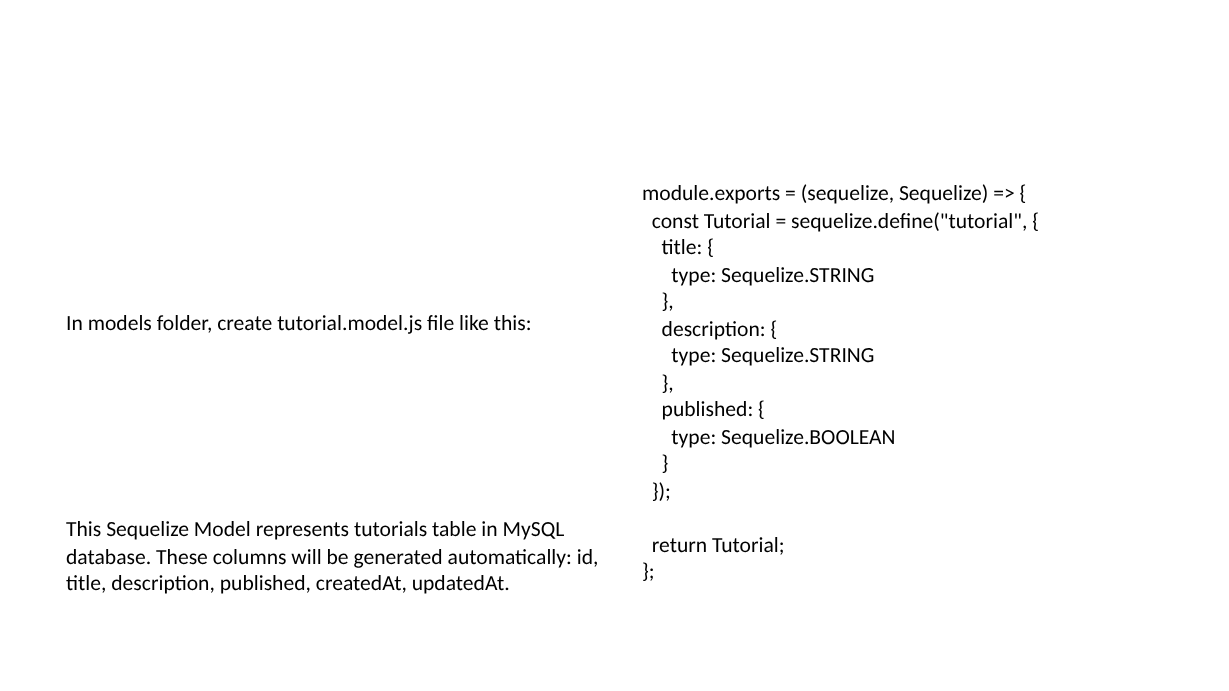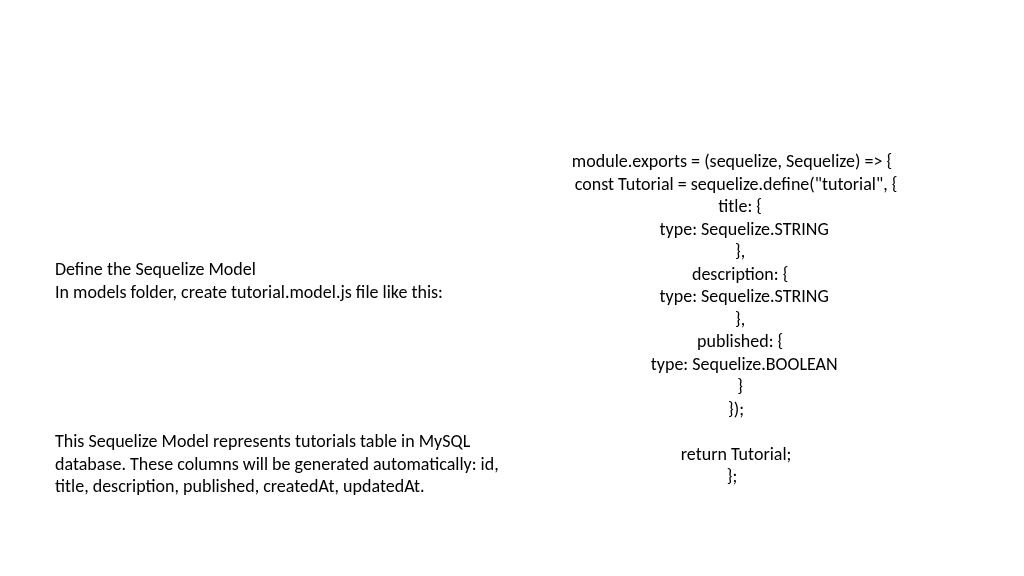--- a/index.html
+++ b/index.html
@@ -25,37 +25,35 @@
     }
     .paragraph-block {
       top: 430px;
     }
     .left-column p {
       font-size: 18px;
       line-height: 1.25;
     }
     .right-column {
       position: absolute;
-      left: 522px;
+      left: 535px;
       top: 150px;
       width: 420px;
-      text-align: center;
     }
     .right-column pre {
       font-family: Calibri, "Segoe UI", Arial, sans-serif;
       font-size: 18px;
       line-height: 1.25;
       white-space: pre;
     }
   </style>
 </head>
 <body>
 
 <div class="left-column heading-block">
-  <p>Define the Sequelize Model</p>
   <p>In models folder, create tutorial.model.js file like this:</p>
 </div>
 
 <div class="left-column paragraph-block">
   <p>This Sequelize Model represents tutorials table in MySQL database. These columns will be generated automatically: id, title, description, published, createdAt, updatedAt.</p>
 </div>
 
 <div class="right-column">
   <pre>module.exports = (sequelize, Sequelize) =&gt; {
   const Tutorial = sequelize.define("tutorial", {

